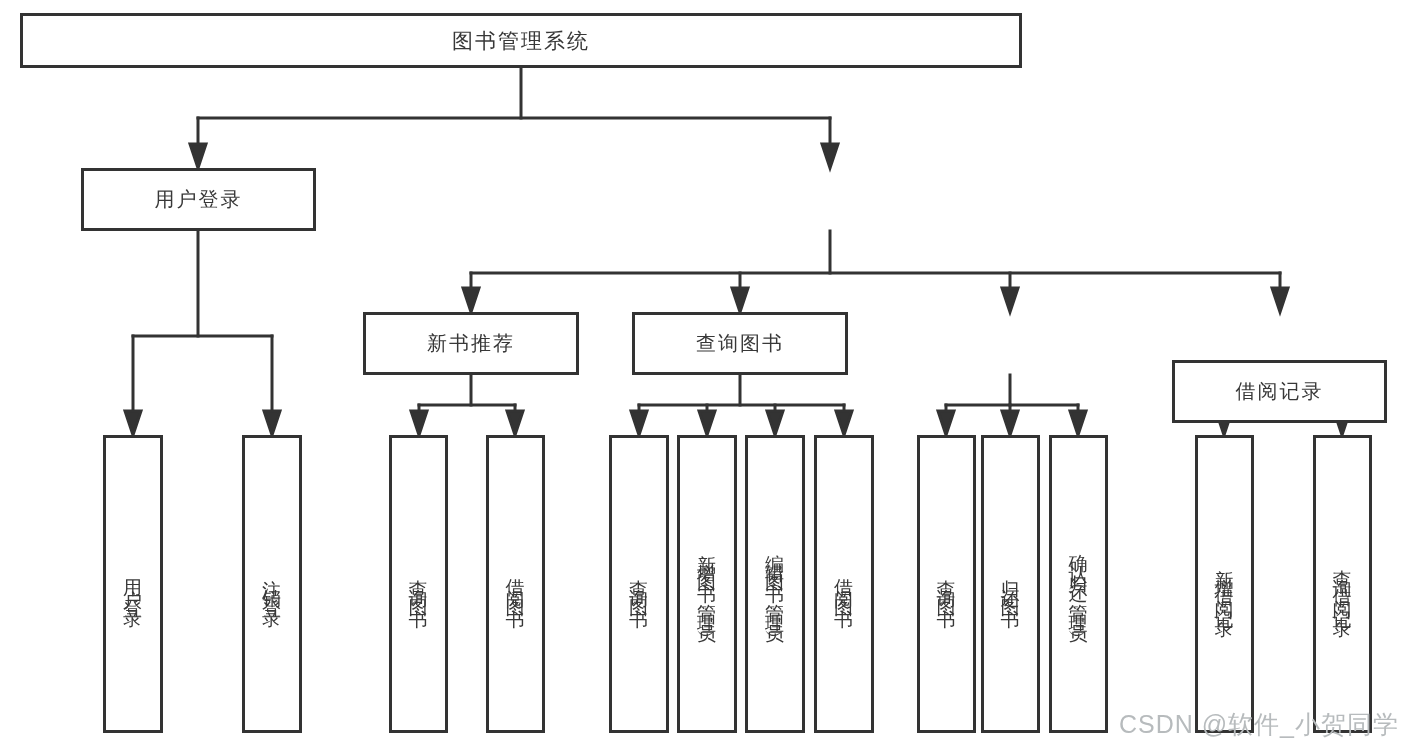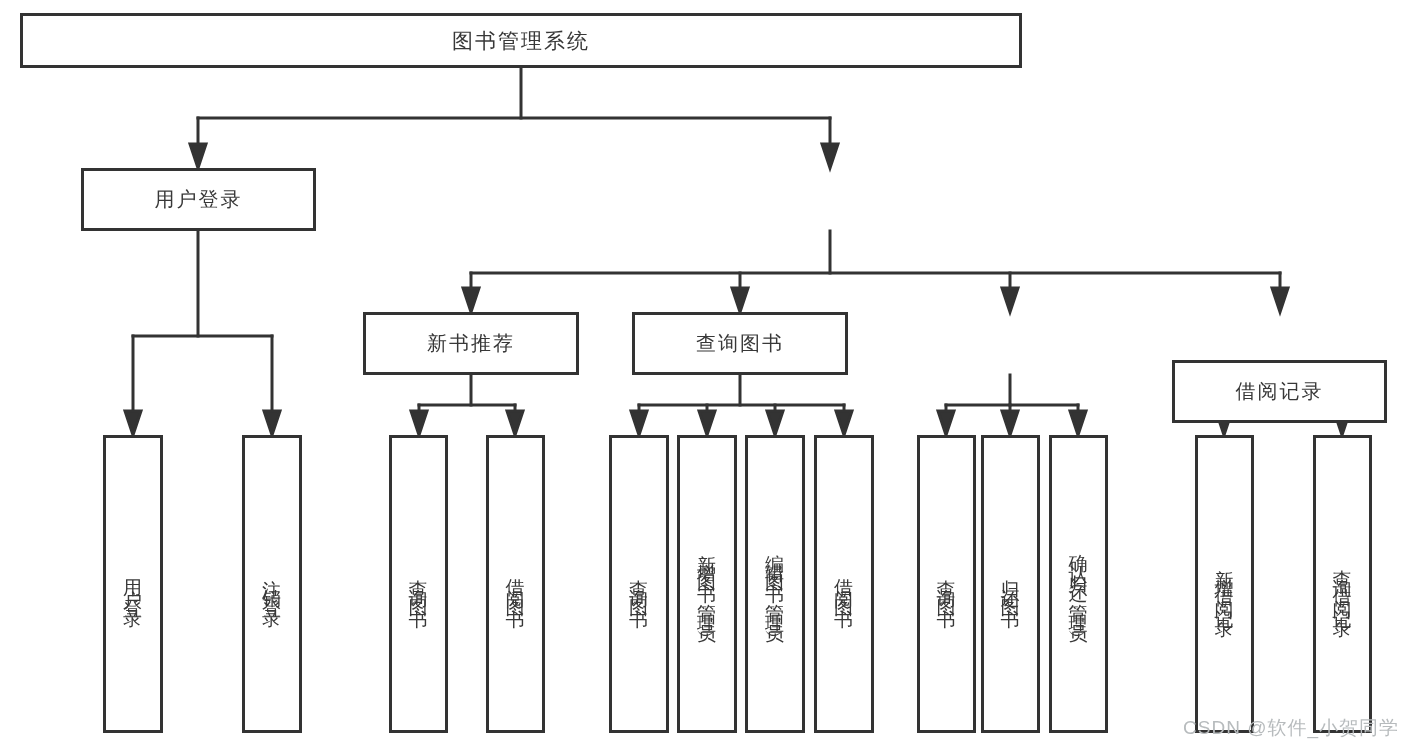--- a/index.html
+++ b/index.html
@@ -25,21 +25,21 @@
   .box-v .vtext{
     writing-mode:vertical-rl;
     text-orientation:mixed;
     letter-spacing:10px;
     line-height:1;
     white-space:nowrap;
   }
   .watermark{
     position:absolute;
     right:6px;bottom:6px;
-    font-size:19px;
+    font-size:25px;
     color:#b7bbbd;
     letter-spacing:1px;
     z-index:5;
     white-space:nowrap;
   }
 </style>
 </head>
 <body>
 
 <div id="canvas">

